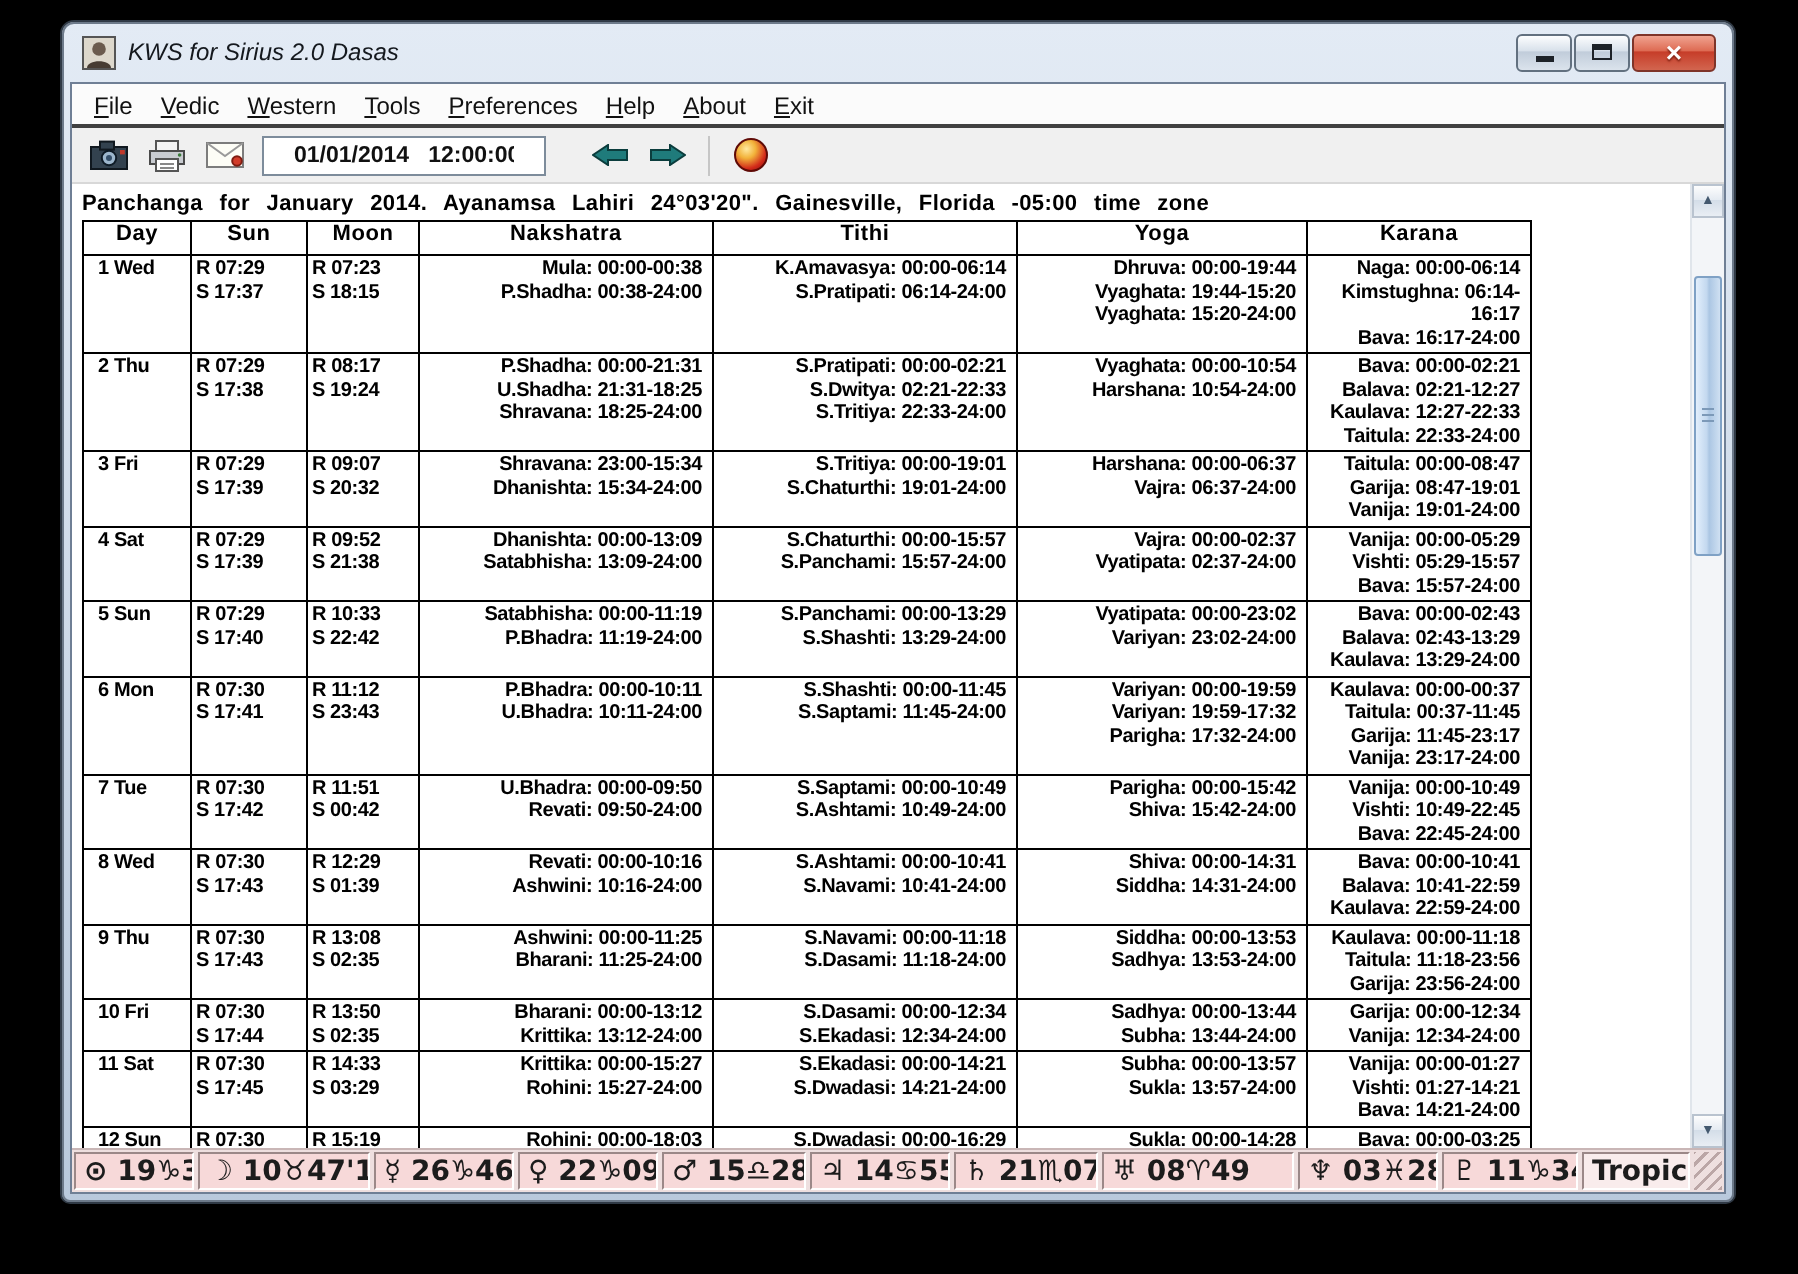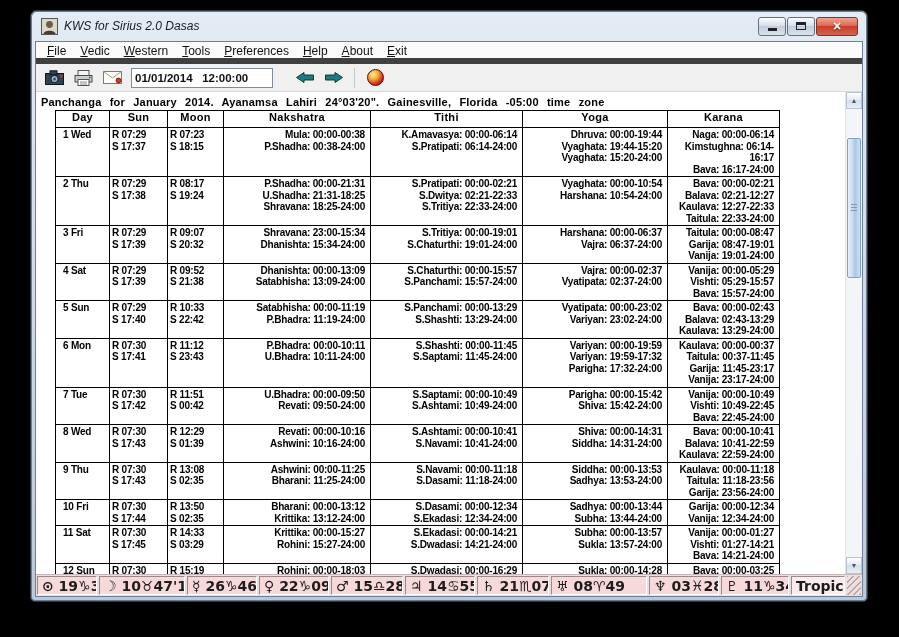--- a/index.html
+++ b/index.html
@@ -23,42 +23,42 @@
   .btn-close{width:42px;border-color:#7e3429;
     background:linear-gradient(#f0a390,#dd6951 45%,#c63c28 46%,#d2654f);}
   .glyph-min{width:9px;height:3px;background:#1d2228;margin-top:7px;}
   .glyph-max{width:10px;height:8px;border:1px solid #1d2228;border-top-width:3px;background:transparent;}
   .glyph-close{color:#fff;font-weight:bold;font-size:14px;line-height:14px;text-shadow:0 1px 1px #7e2012;}
 
   
   .client{margin:0 4px 4px 4px;height:calc(100% - 34px);border:1px solid #6f7f95;
     background:#fff;display:flex;flex-direction:column;overflow:hidden;}
 
-  .menubar{height:22px;background:#fbfbfb;border-bottom:6px solid #404040;
-    display:flex;align-items:flex-start;padding:0 4px;flex:0 0 auto;}
+  .menubar{height:22px;background:#fbfbfb;border-bottom:2px solid #404040;
+    display:flex;align-items:flex-end;padding:0 4px;flex:0 0 auto;}
   .menu-item{display:inline-block;font-size:12px;color:#111;padding:2px 7px;white-space:pre;}
   .menu-item::first-letter{text-decoration:underline;}
 
   .toolbar{height:28px;background:#f0f0f0;border-bottom:1px solid #d8d8d8;
     display:flex;align-items:center;padding:0 6px;gap:5px;flex:0 0 auto;}
   .tool-btn{width:24px;height:22px;display:flex;align-items:center;justify-content:center;}
   .dt-input{width:142px;height:20px;border:1px solid #7d8c9b;background:#fff;
     font-family:"Liberation Sans",sans-serif;font-size:11.5px;font-weight:bold;color:#111;
-    padding:1px 3px;margin-left:2px;}
+    padding:1px 15px;margin-left:2px;}
   .tool-sep{width:1px;height:20px;background:#c6c6c6;margin:0 3px;}
   .red-ball{width:17px;height:17px;border-radius:50%;
     background:radial-gradient(circle at 35% 30%,#ffe9a0,#f2b23a 32%,#d22a1a 68%,#7c0d08);
     border:1px solid #5f0a06;}
 
   
   .content{flex:1 1 auto;position:relative;background:#fff;overflow:hidden;padding:3px 20px 0 3px;}
   .report-header{font-size:11px;font-weight:bold;color:#000;word-spacing:5px;letter-spacing:.2px;
     margin:1px 0 2px 2px;white-space:nowrap;}
 
-  table.panchanga{border-collapse:collapse;table-layout:fixed;width:724px;margin-left:16px;
+  table.panchanga{border-collapse:collapse;table-layout:fixed;width:724px;margin-left:2px;
     font-size:10px;font-weight:bold;color:#000;letter-spacing:-0.2px;}
   .panchanga th,.panchanga td{border:1px solid #000;vertical-align:top;padding:0;overflow:hidden;}
   .panchanga th{font-size:11px;height:17px;text-align:center;letter-spacing:.3px;}
   .cell-line{line-height:11.5px;white-space:nowrap;}
   td.col-day{padding:1px 2px 1px 7px;text-align:left;}
   td.col-sun,td.col-moon{padding:1px 6px 1px 2px;}
   td.col-nakshatra,td.col-tithi,td.col-yoga,td.col-karana{padding:1px 5px 1px 2px;text-align:right;}
 
   
   .vscroll{position:absolute;top:0;right:0;bottom:0;width:17px;background:#f3f5f8;

